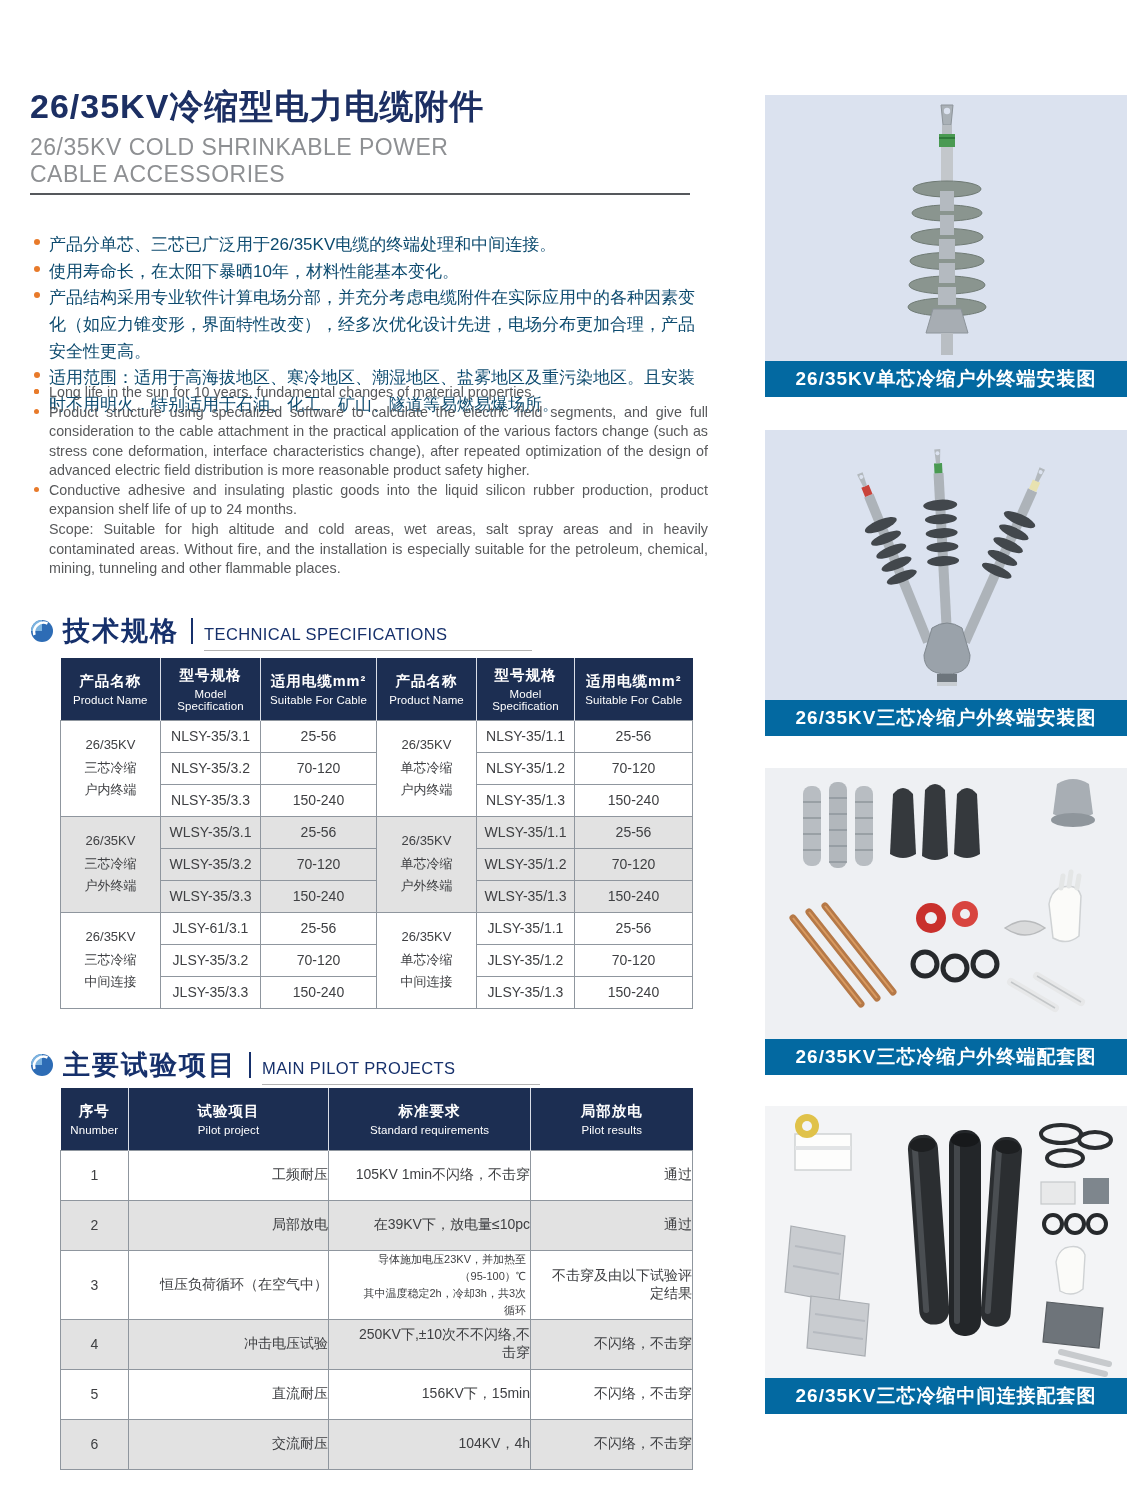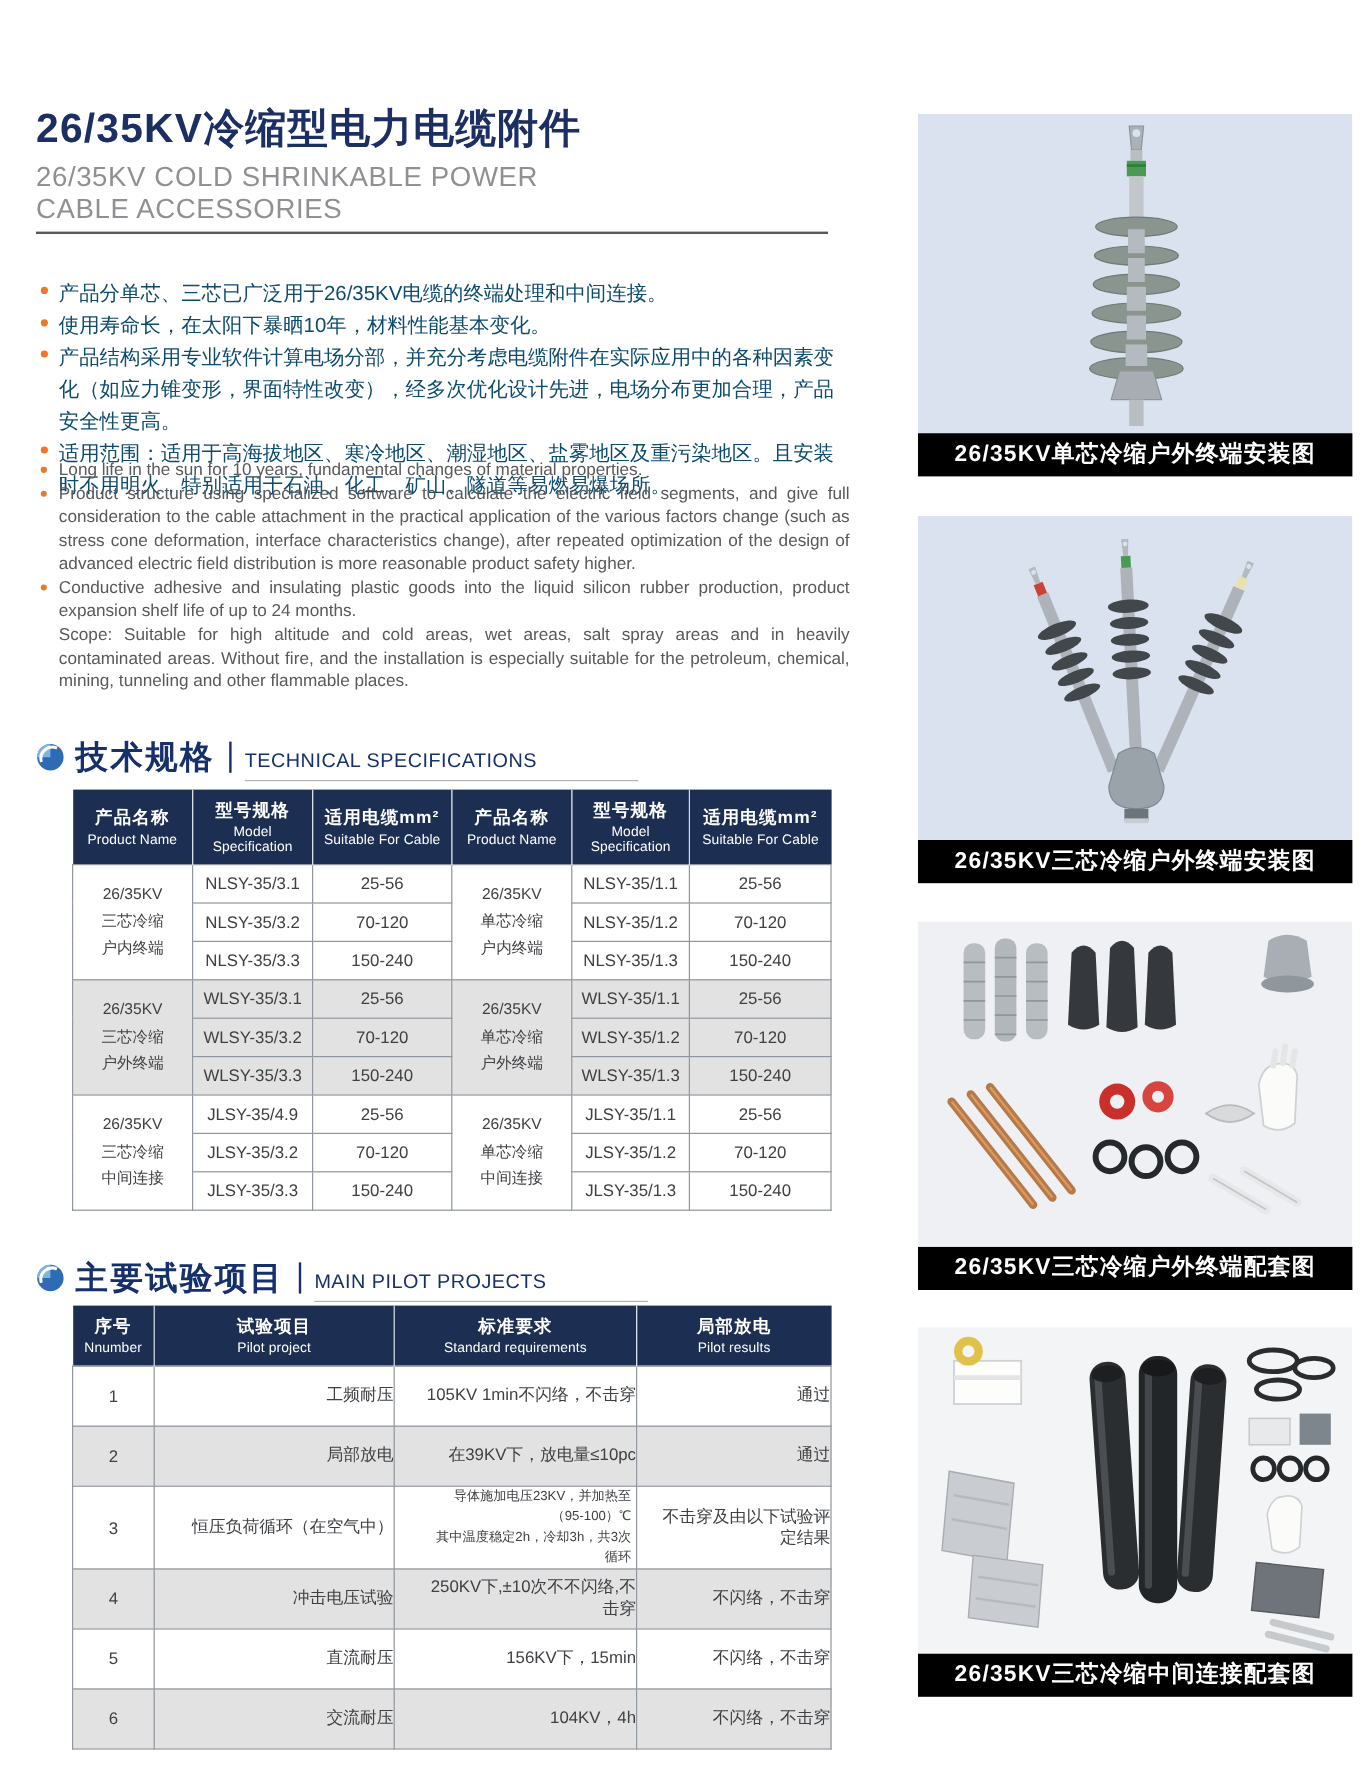--- a/index.html
+++ b/index.html
@@ -62,31 +62,31 @@
   }
   .pre { white-space:pre-line; }
   tr.shaded td { background:#e2e2e2; }
   td.product { font-size:13px; line-height:1.75; }
 
   #tech-table { top:658px; width:632px; }
   #tech-table th { height:62px; }
   #tech-table td { height:32px; }
 
   #pilot-table { top:1088px; width:632px; }
-  #pilot-table th { height:50px; }
+  #pilot-table th { height:62px; }
   #pilot-table td { height:50px; }
   #pilot-table td.cell-left { text-align:right; padding-left:18px; }
   #pilot-table td.small { font-size:11px; line-height:1.55; padding-left:24px; padding-right:4px; }
 
   
   .fig { position:absolute; left:765px; width:362px; }
   #fig1 { top:95px; }  #fig2 { top:430px; }  #fig3 { top:768px; }  #fig4 { top:1106px; }
   .photo { width:362px; display:block; }
   .caption {
-    height:36px; background:#000000; color:#ffffff; text-align:center;
+    height:36px; background:#0369a1; color:#ffffff; text-align:center;
     line-height:36px; font-size:19px; font-weight:bold; letter-spacing:1px;
   }
 </style>
 </head>
 <body>
 
 <h1 class="title-zh">26/35KV冷缩型电力电缆附件</h1>
 <div class="title-en">
   <div>26/35KV COLD SHRINKABLE POWER</div>
   <div>CABLE ACCESSORIES</div>
@@ -204,21 +204,21 @@
       <td>WLSY-35/3.3</td>
       <td>150-240</td>
       <td>WLSY-35/1.3</td>
       <td>150-240</td>
     </tr>
 
     <tr>
       <td rowspan="3" class="product pre">26/35KV
 三芯冷缩
 中间连接</td>
-      <td>JLSY-35/4.9</td>
+      <td>JLSY-61/3.1</td>
       <td>25-56</td>
       <td rowspan="3" class="product pre">26/35KV
 单芯冷缩
 中间连接</td>
       <td>JLSY-35/1.1</td>
       <td>25-56</td>
     </tr>
     <tr>
       <td>JLSY-35/3.2</td>
       <td>70-120</td>

